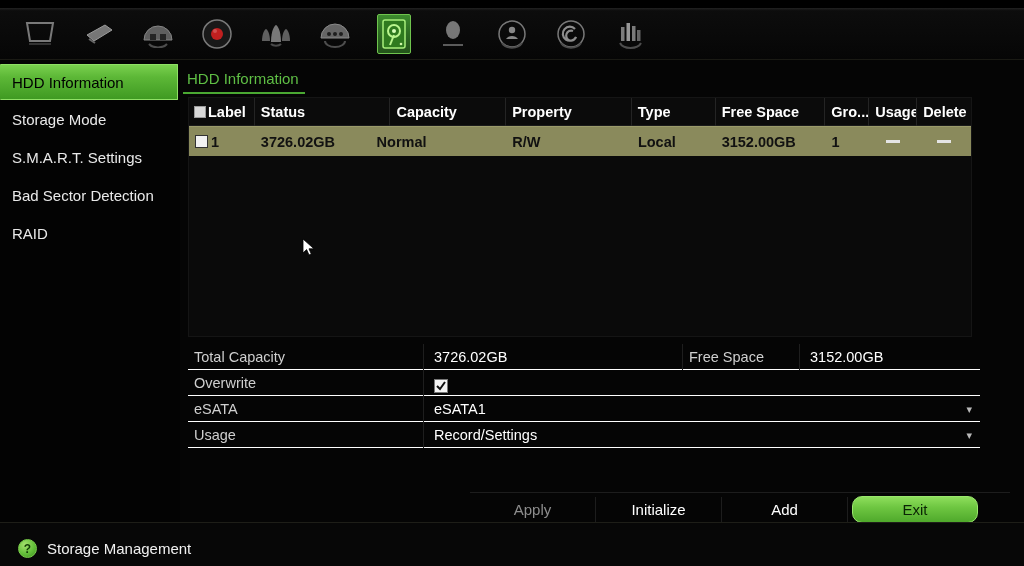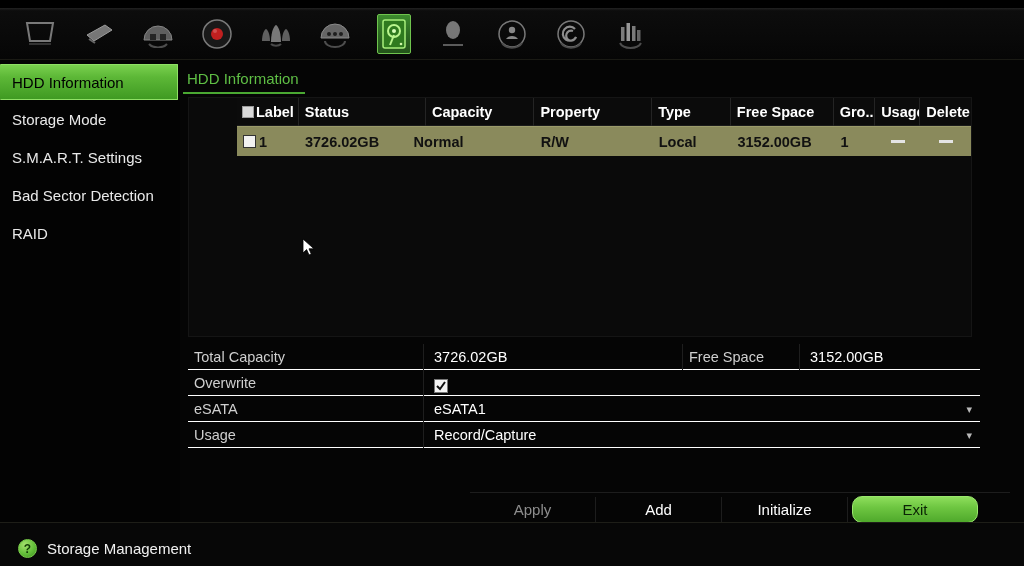--- a/index.html
+++ b/index.html
@@ -125,21 +125,20 @@
   }
 
   
   .table-wrap {
     position: absolute;
     left: 8px; top: 37px;
     width: 784px;
     height: 240px;
     background: #0a0a0a;
     border: 1px solid #151515;
-    padding-left: 48px;
   }
   .thead {
     display: flex;
     height: 28px;
     align-items: center;
     background: #0b0b0b;
     border-bottom: 1px solid #1b1b1b;
     font-size: 14.5px;
     color: #fff;
     font-weight: bold;
@@ -544,30 +543,30 @@
       </div>
 
       <div class="irow select-row">
         <div class="ilabel">eSATA</div>
         <div class="ivalue">eSATA1</div>
         <span class="chev">▾</span>
       </div>
 
       <div class="irow select-row">
         <div class="ilabel">Usage</div>
-        <div class="ivalue">Record/Capture</div>
+        <div class="ivalue">Record/Settings</div>
         <span class="chev">▾</span>
       </div>
 
     </div>
 
     <div class="btnbar">
       <div class="btn dim">Apply</div>
+      <div class="btn">Initialize</div>
       <div class="btn">Add</div>
-      <div class="btn">Initialize</div>
       <div class="btn green">Exit</div>
     </div>
 
   </div>
 
   <div class="statusbar">
     <span class="help-icon">?</span>
     <span class="status-text">Storage Management</span>
   </div>
 

